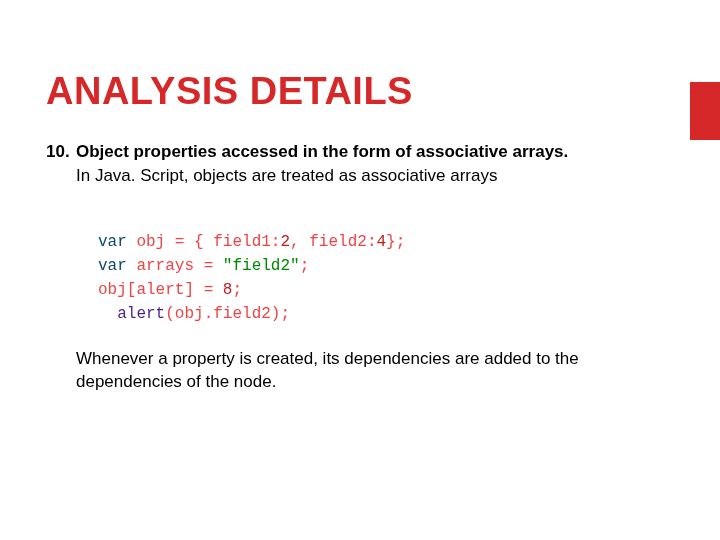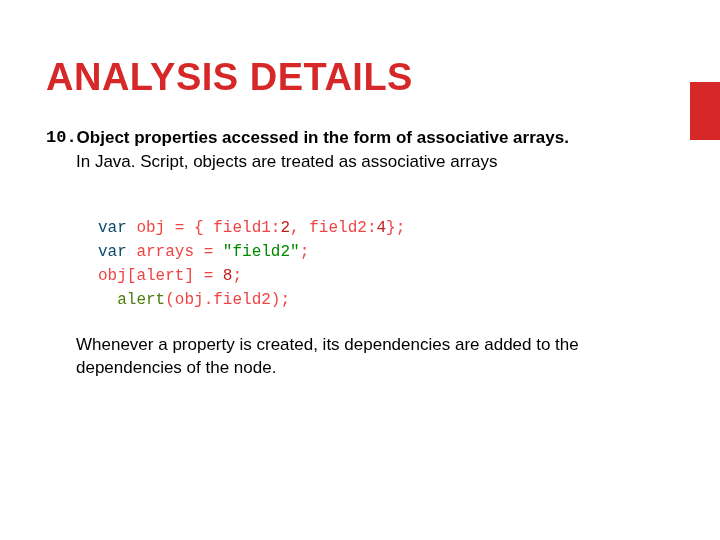--- a/index.html
+++ b/index.html
@@ -14,41 +14,40 @@
   }
   .accent-bar {
     position: absolute;
     top: 82px;
     right: 0;
     width: 30px;
     height: 58px;
     background: #d62828;
   }
   .slide {
-    padding: 56px 46px 0 46px;
+    padding: 70px 46px 0 46px;
     box-sizing: border-box;
   }
   .title {
     font-family: "Arial Black", Arial, sans-serif;
     font-weight: 900;
     font-size: 38px;
     letter-spacing: 0.5px;
     color: #d62828;
     margin: 0 0 28px 0;
   }
   .item-line {
     display: flex;
     align-items: flex-start;
     font-size: 17px;
     font-weight: 700;
     line-height: 1.3;
   }
   .item-number {
     min-width: 30px;
-    font-family: Liberation Mono, monospace;
   }
   .item-text {
     flex: 1;
   }
   .sub-block {
     margin-left: 30px;
     font-size: 17px;
     line-height: 1.35;
   }
   .explain {
@@ -59,21 +58,21 @@
     font-family: Consolas, "Courier New", monospace;
     font-size: 16px;
     line-height: 1.5;
     margin: 18px 0 22px 52px;
     white-space: pre;
   }
   .tk-kw   { color: #0c4a6e; } 
   .tk-id   { color: #ef4444; } 
   .tk-num  { color: #c02020; } 
   .tk-str  { color: #008a00; } 
-  .tk-fn   { color: #4d7c0f; } 
+  .tk-fn   { color: #4c1d95; } 
   .body-text {
     font-size: 17px;
     line-height: 1.35;
   }
 </style>
 </head>
 <body>
 
 <div class="accent-bar"></div>
 

